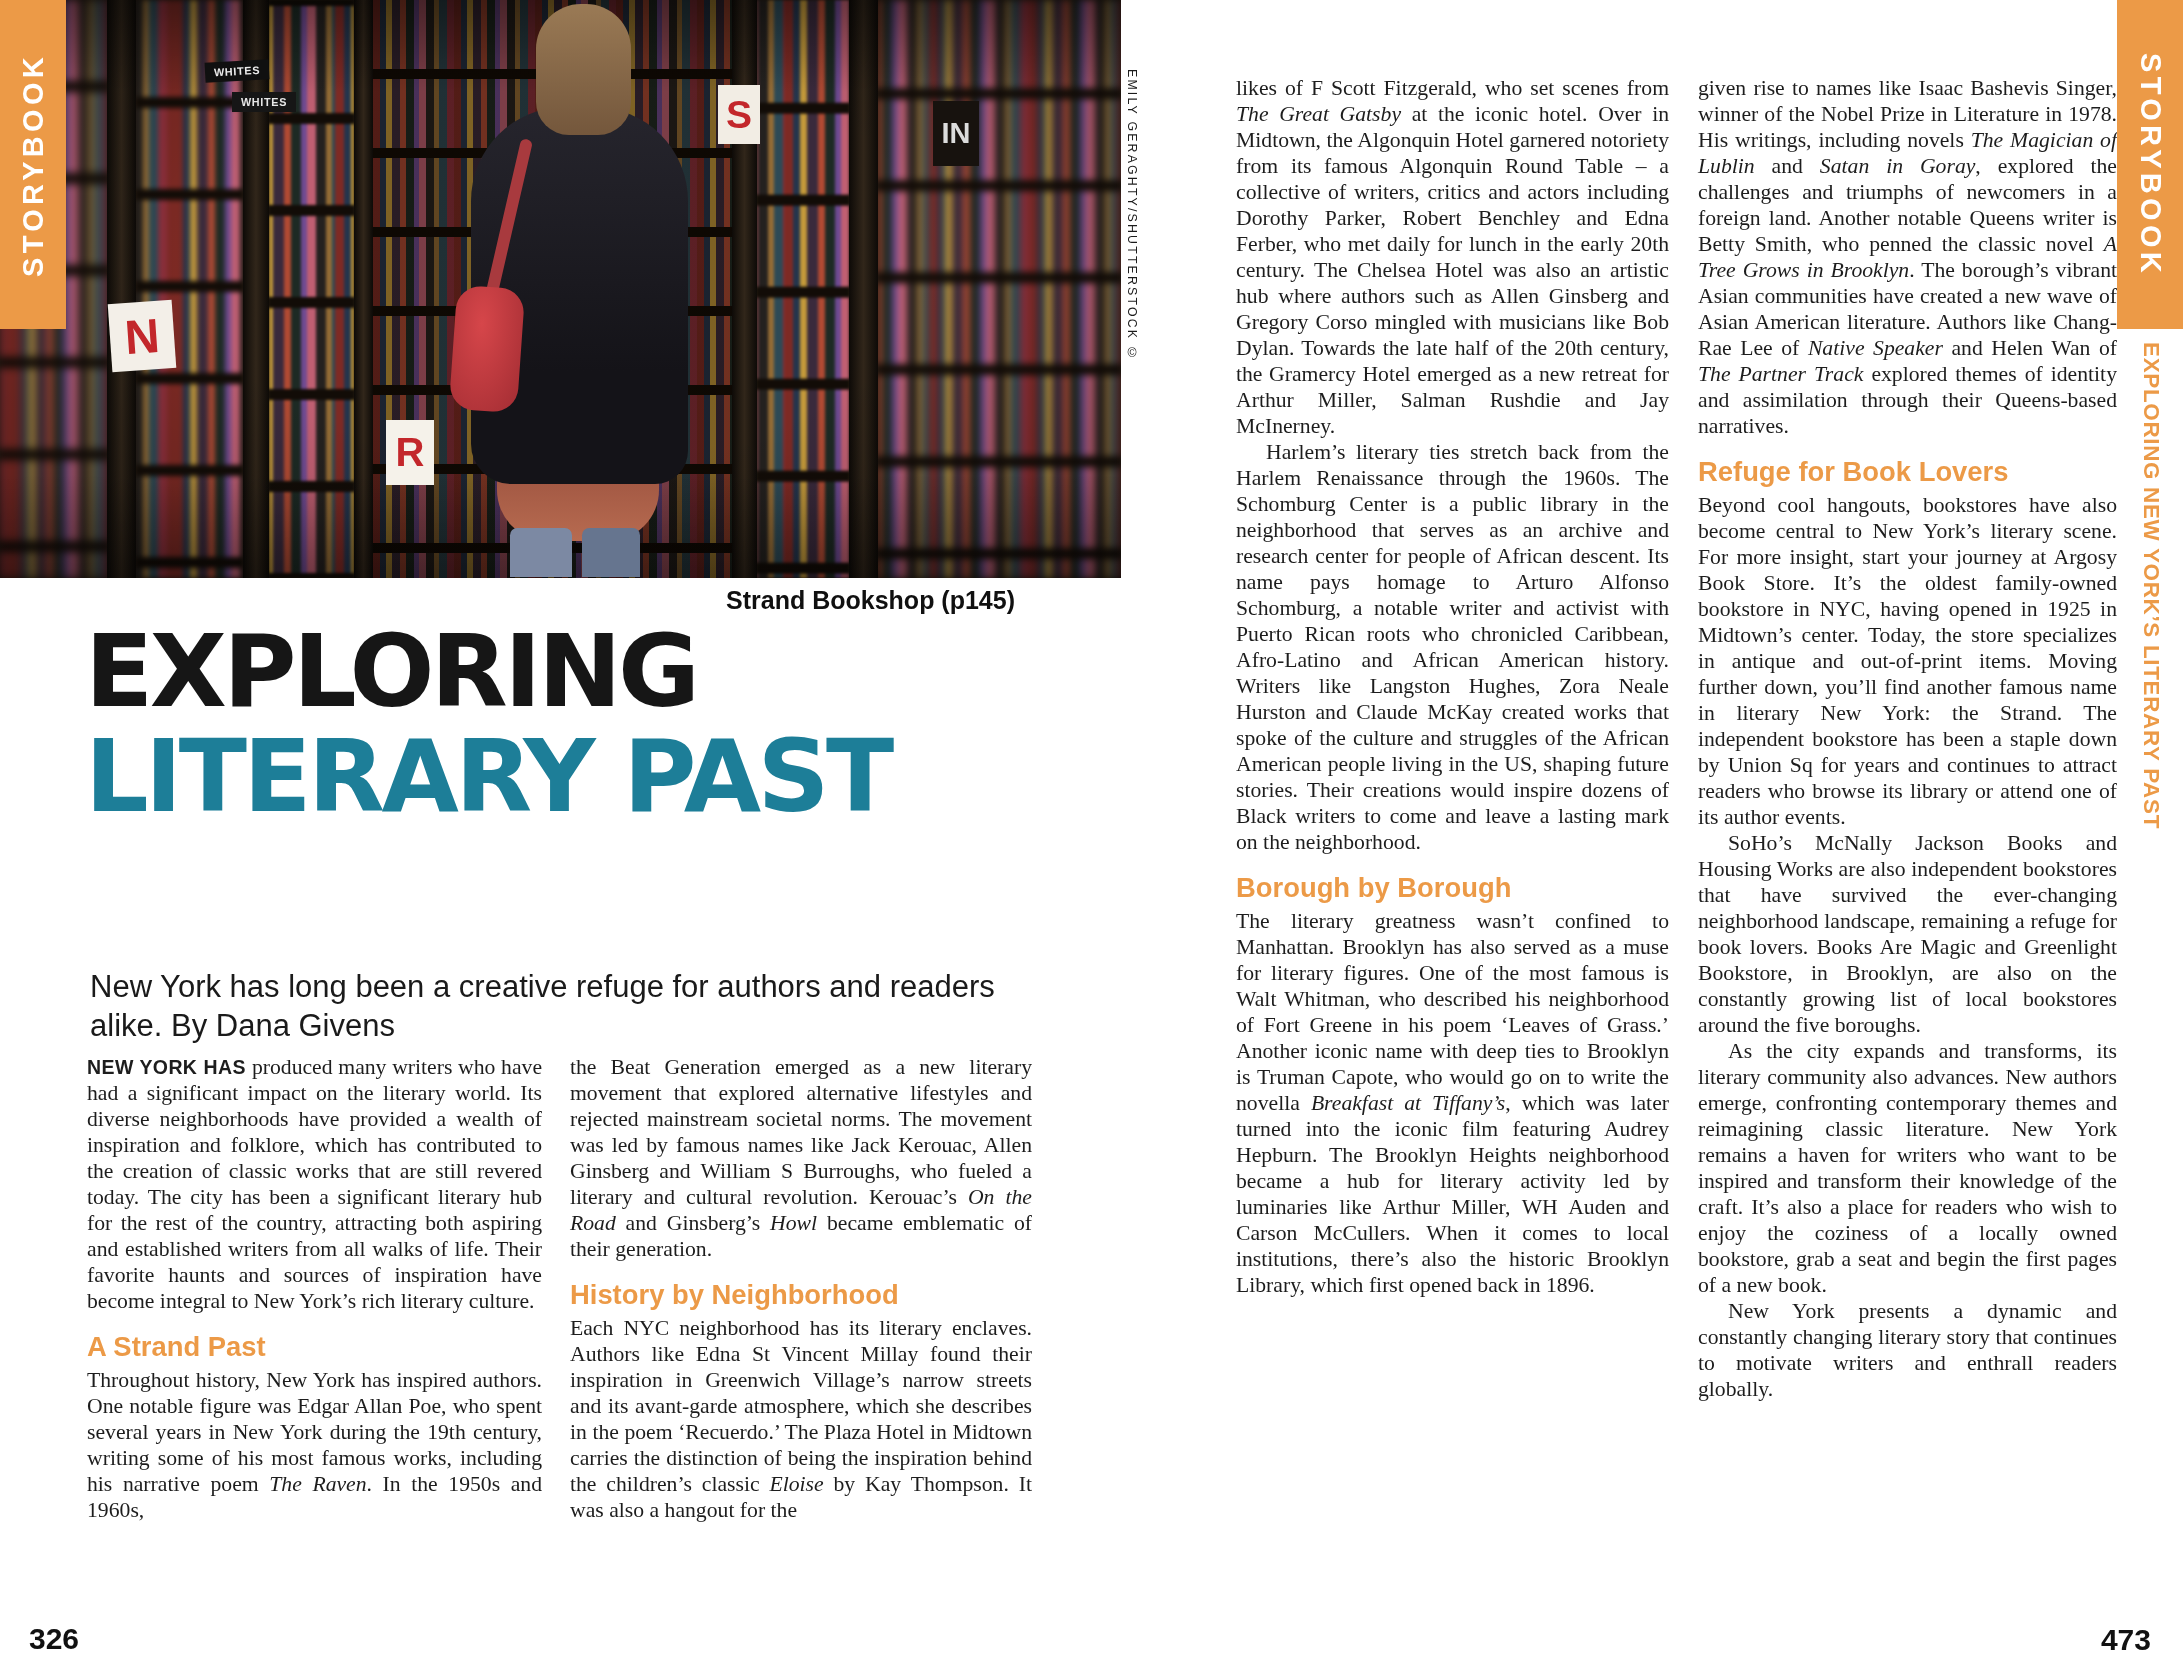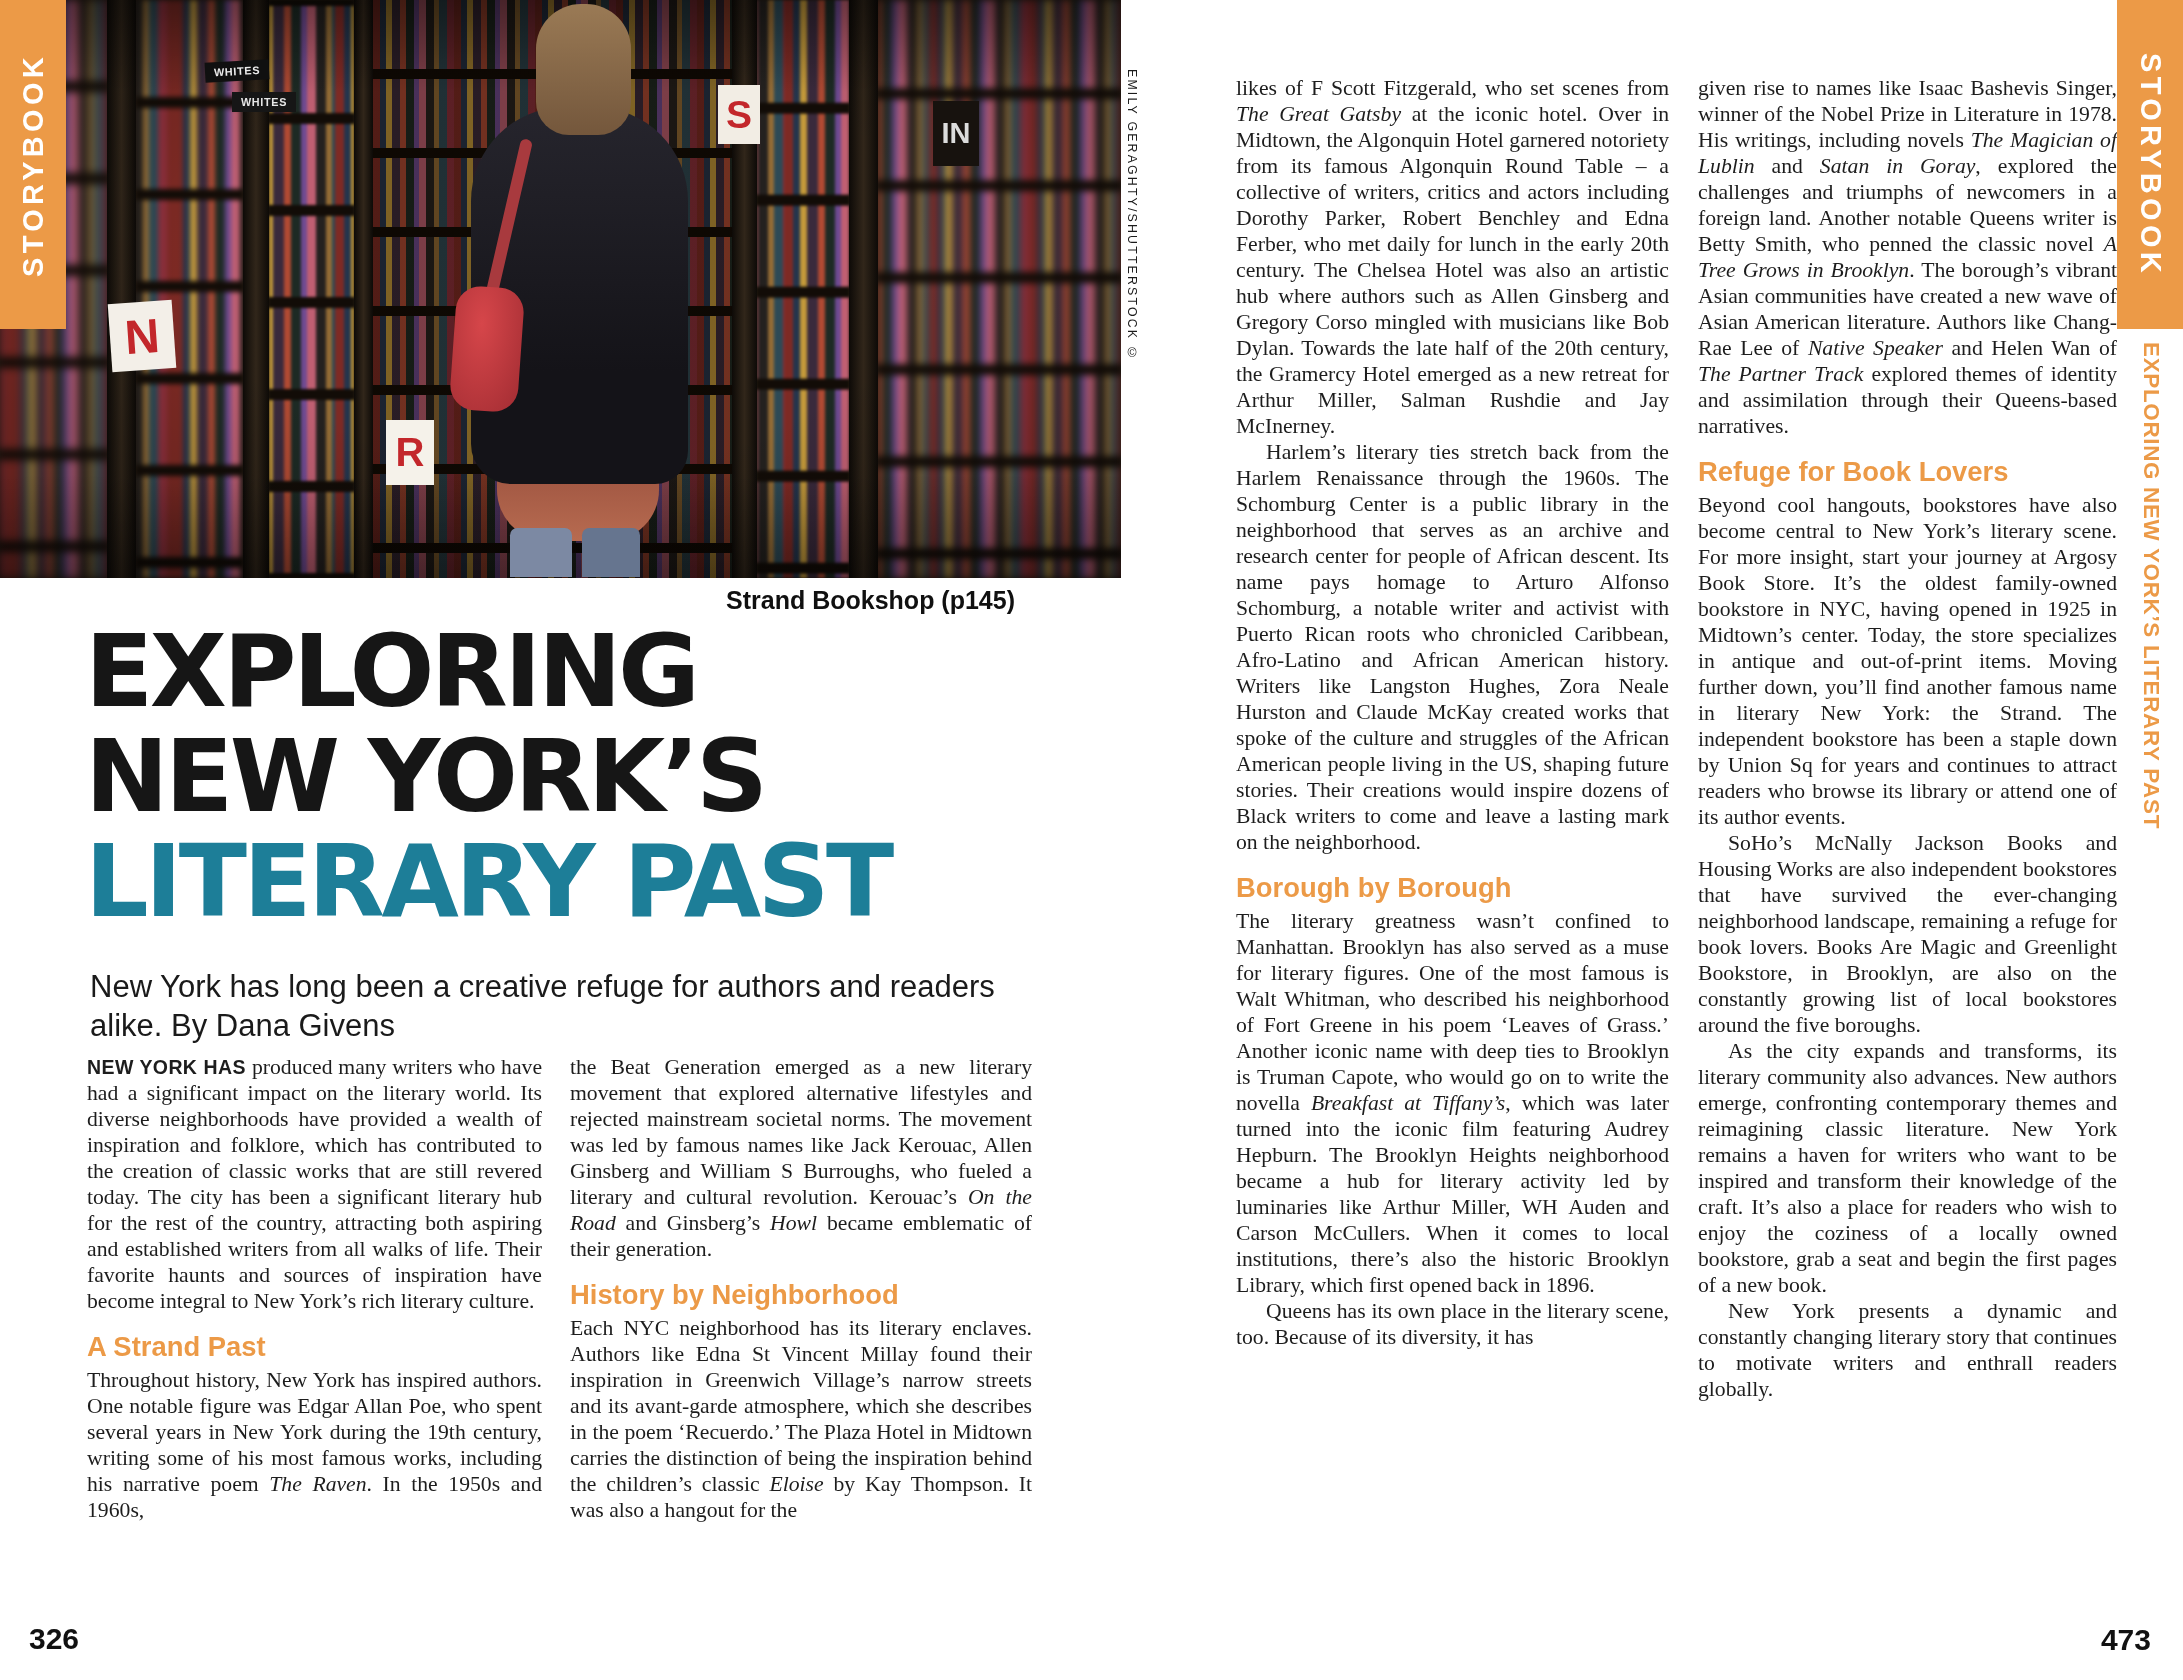--- a/index.html
+++ b/index.html
@@ -153,41 +153,39 @@
   </div>
 
   <div class="tab tab-left">
     <span>STORYBOOK</span>
   </div>
   <div class="credit">EMILY GERAGHTY/SHUTTERSTOCK ©</div>
   <div class="caption">Strand Bookshop (p145)</div>
 
   <h1 class="title">
     <span>EXPLORING</span>
-    <span>NEW YORK’S</span>
     <span class="teal">LITERARY PAST</span>
   </h1>
   <p class="dek">New York has long been a creative refuge for authors and readers alike. By Dana Givens</p>
 
   <div class="col c1">
       <p><b>NEW YORK HAS </b>produced many writers who have had a significant impact on the literary world. Its diverse neighborhoods have provided a wealth of inspiration and folklore, which has contributed to the creation of classic works that are still revered today. The city has been a significant literary hub for the rest of the country, attracting both aspiring and established writers from all walks of life. Their favorite haunts and sources of inspiration have become integral to New York’s rich literary culture.</p>
       <h3>A Strand Past</h3>
       <p>Throughout history, New York has inspired authors. One notable figure was Edgar Allan Poe, who spent several years in New York during the 19th century, writing some of his most famous works, including his narrative poem <i>The Raven</i>. In the 1950s and 1960s,</p>
     </div>
   <div class="col c2">
       <p>the Beat Generation emerged as a new literary movement that explored alternative lifestyles and rejected mainstream societal norms. The movement was led by famous names like Jack Kerouac, Allen Ginsberg and William S Burroughs, who fueled a literary and cultural revolution. Kerouac’s <i>On the Road</i> and Ginsberg’s <i>Howl</i> became emblematic of their generation.</p>
       <h3>History by Neighborhood</h3>
       <p>Each NYC neighborhood has its literary enclaves. Authors like Edna St Vincent Millay found their inspiration in Greenwich Village’s narrow streets and its avant-garde atmosphere, which she describes in the poem ‘Recuerdo.’ The Plaza Hotel in Midtown carries the distinction of being the inspiration behind the children’s classic <i>Eloise</i> by Kay Thompson. It was also a hangout for the</p>
     </div>
   <div class="col c3">
       <p>likes of F Scott Fitzgerald, who set scenes from <i>The Great Gatsby</i> at the iconic hotel. Over in Midtown, the Algonquin Hotel garnered notoriety from its famous Algonquin Round Table – a collective of writers, critics and actors including Dorothy Parker, Robert Benchley and Edna Ferber, who met daily for lunch in the early 20th century. The Chelsea Hotel was also an artistic hub where authors such as Allen Ginsberg and Gregory Corso mingled with musicians like Bob Dylan. Towards the late half of the 20th century, the Gramercy Hotel emerged as a new retreat for Arthur Miller, Salman Rushdie and Jay McInerney.</p>
       <p class="indent">Harlem’s literary ties stretch back from the Harlem Renaissance through the 1960s. The Schomburg Center is a public library in the neighborhood that serves as an archive and research center for people of African descent. Its name pays homage to Arturo Alfonso Schomburg, a notable writer and activist with Puerto Rican roots who chronicled Caribbean, Afro-Latino and African American history. Writers like Langston Hughes, Zora Neale Hurston and Claude McKay created works that spoke of the culture and struggles of the African American people living in the US, shaping future stories. Their creations would inspire dozens of Black writers to come and leave a lasting mark on the neighborhood.</p>
       <h3>Borough by Borough</h3>
       <p>The literary greatness wasn’t confined to Manhattan. Brooklyn has also served as a muse for literary figures. One of the most famous is Walt Whitman, who described his neighborhood of Fort Greene in his poem ‘Leaves of Grass.’ Another iconic name with deep ties to Brooklyn is Truman Capote, who would go on to write the novella <i>Breakfast at Tiffany’s</i>, which was later turned into the iconic film featuring Audrey Hepburn. The Brooklyn Heights neighborhood became a hub for literary activity led by luminaries like Arthur Miller, WH Auden and Carson McCullers. When it comes to local institutions, there’s also the historic Brooklyn Library, which first opened back in 1896.</p>
-      <p class="indent">Queens has its own place in the literary scene, too. Because of its diversity, it has</p>
     </div>
   <div class="col c4">
       <p>given rise to names like Isaac Bashevis Singer, winner of the Nobel Prize in Literature in 1978. His writings, including novels <i>The Magician of Lublin</i> and <i>Satan in Goray</i>, explored the challenges and triumphs of newcomers in a foreign land. Another notable Queens writer is Betty Smith, who penned the classic novel <i>A Tree Grows in Brooklyn</i>. The borough’s vibrant Asian communities have created a new wave of Asian American literature. Authors like Chang-Rae Lee of <i>Native Speaker</i> and Helen Wan of <i>The Partner Track</i> explored themes of identity and assimilation through their Queens-based narratives.</p>
       <h3>Refuge for Book Lovers</h3>
       <p>Beyond cool hangouts, bookstores have also become central to New York’s literary scene. For more insight, start your journey at Argosy Book Store. It’s the oldest family-owned bookstore in NYC, having opened in 1925 in Midtown’s center. Today, the store specializes in antique and out-of-print items. Moving further down, you’ll find another famous name in literary New York: the Strand. The independent bookstore has been a staple down by Union Sq for years and continues to attract readers who browse its library or attend one of its author events.</p>
       <p class="indent">SoHo’s McNally Jackson Books and Housing Works are also independent bookstores that have survived the ever-changing neighborhood landscape, remaining a refuge for book lovers. Books Are Magic and Greenlight Bookstore, in Brooklyn, are also on the constantly growing list of local bookstores around the five boroughs.</p>
       <p class="indent">As the city expands and transforms, its literary community also advances. New authors emerge, confronting contemporary themes and reimagining classic literature. New York remains a haven for writers who want to be inspired and transform their knowledge of the craft. It’s also a place for readers who wish to enjoy the coziness of a locally owned bookstore, grab a seat and begin the first pages of a new book.</p>
       <p class="indent">New York presents a dynamic and constantly changing literary story that continues to motivate writers and enthrall readers globally.</p>
     </div>
 

